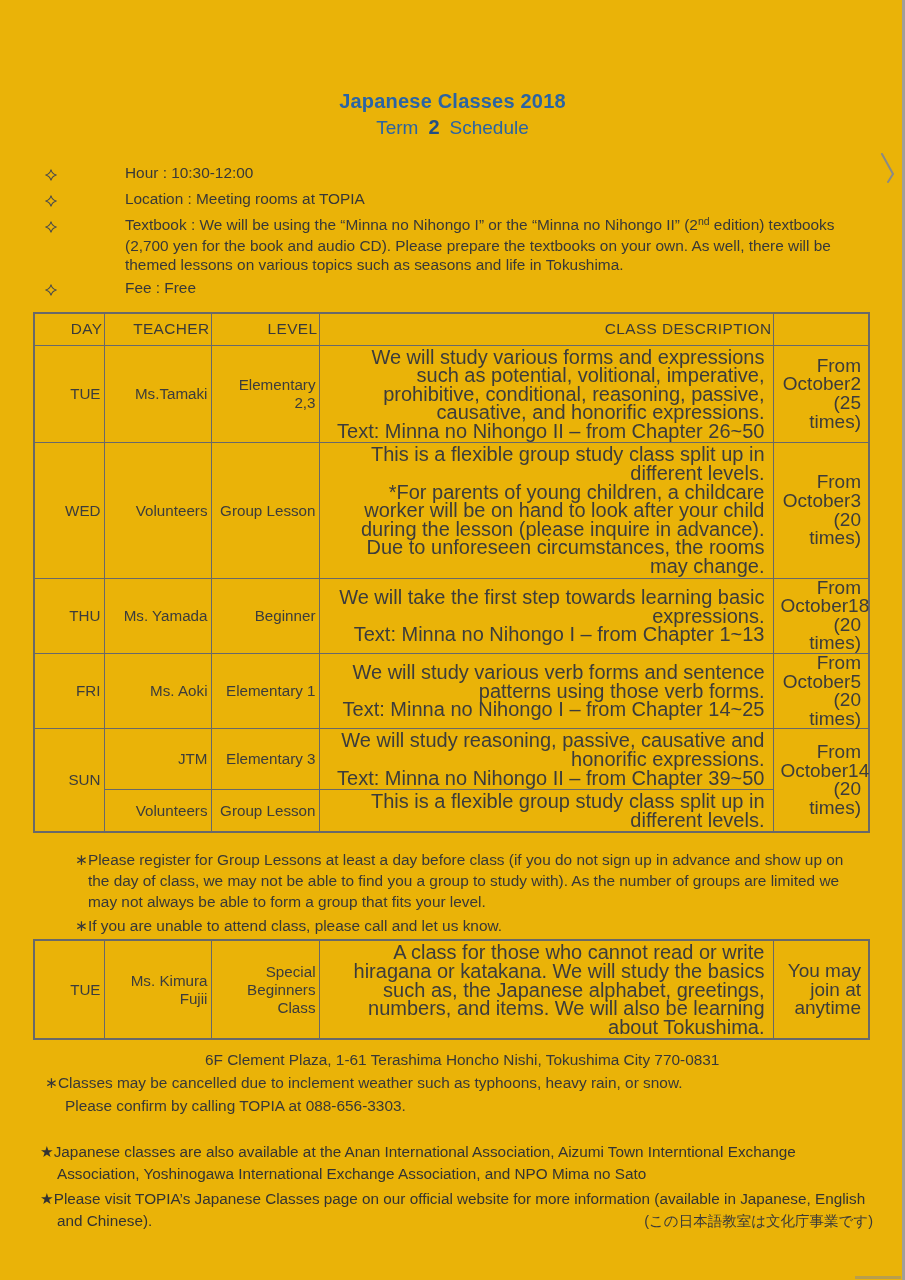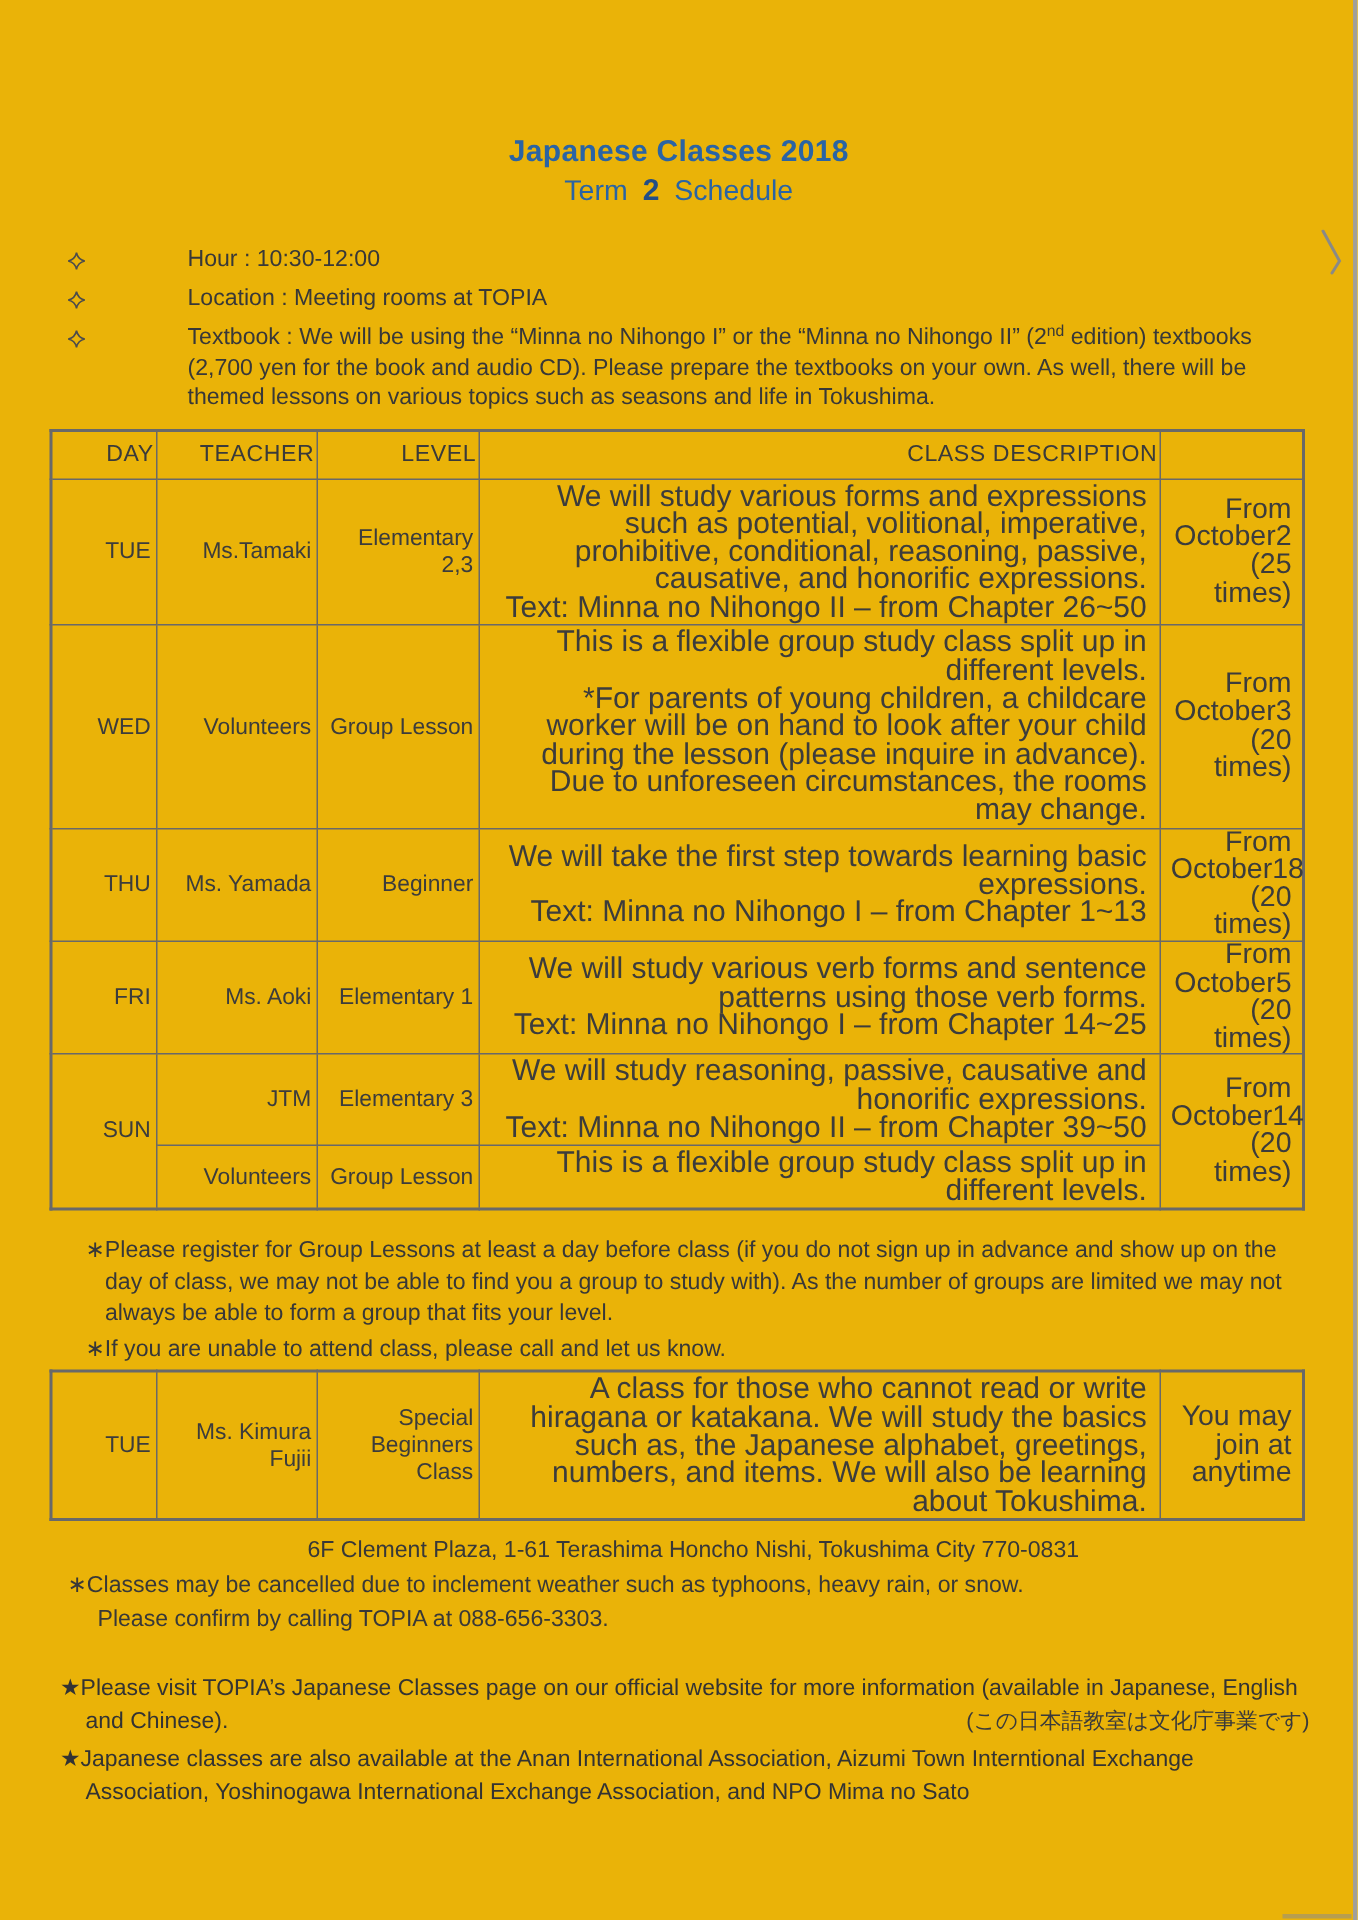--- a/index.html
+++ b/index.html
@@ -39,21 +39,21 @@
   .c-day,.c-teacher,.c-level{text-align:center;vertical-align:middle;font-size:15.2px;line-height:18px;padding:0 3px;}
   .c-desc{padding:2px 8px;font-size:20px;line-height:18.6px;text-align:justify;vertical-align:middle;}
   .c-desc p{margin:0;}
   .c-start{text-align:center;vertical-align:middle;font-size:19px;line-height:18.6px;padding:0 7px;}
   .r-tue{height:75px}.r-wed{height:117px}.r-thu{height:60px}.r-fri{height:63px}
   .r-sun-a{height:58px}.r-sun-b{height:42px}
   table.special{margin-top:0;}
   .r-special{height:80px}
 
   
-  .group-notes{margin:16px 36px 0 57px;font-size:15.4px;line-height:21px;color:#383838;}
+  .group-notes{margin:16px 36px 0 75px;font-size:15.4px;line-height:21px;color:#383838;}
   .note-item{padding-left:13px;text-indent:-13px;margin-bottom:3px;}
   .marker{display:inline;}
 
   
   .contact-notes{margin:8px 35px 0 45px;font-size:15.4px;line-height:23px;color:#383838;}
   .contact-indent{margin-left:160px;}
   .weather-indent{margin-left:20px;}
   .contact-line{padding-left:13px;text-indent:-13px;}
 
   
@@ -92,20 +92,26 @@
       <span class="info-bullet"><svg width="12" height="12" viewBox="0 0 12 12">
             <path d="M6 0.5 C6.7 3.8 8.2 5.3 11.5 6 C8.2 6.7 6.7 8.2 6 11.5 C5.3 8.2 3.8 6.7 0.5 6 C3.8 5.3 5.3 3.8 6 0.5 Z" fill="none" stroke="#4c4c4c" stroke-width="1.1"></path>
           </svg></span>
       <span class="info-text">Location : Meeting rooms at TOPIA</span>
     </div>
     <div class="info-item">
       <span class="info-bullet"><svg width="12" height="12" viewBox="0 0 12 12">
             <path d="M6 0.5 C6.7 3.8 8.2 5.3 11.5 6 C8.2 6.7 6.7 8.2 6 11.5 C5.3 8.2 3.8 6.7 0.5 6 C3.8 5.3 5.3 3.8 6 0.5 Z" fill="none" stroke="#4c4c4c" stroke-width="1.1"></path>
           </svg></span>
       <span class="info-text"><span>Textbook : We will be using the “Minna no Nihongo I” or the “Minna no Nihongo II” (2</span><span class="sup">nd</span><span> edition) textbooks (2,700 yen for the book and audio CD). Please prepare the textbooks on your own. As well, there will be themed lessons on various topics such as seasons and life in Tokushima.</span></span>
+    </div>
+    <div class="info-item">
+      <span class="info-bullet"><svg width="12" height="12" viewBox="0 0 12 12">
+            <path d="M6 0.5 C6.7 3.8 8.2 5.3 11.5 6 C8.2 6.7 6.7 8.2 6 11.5 C5.3 8.2 3.8 6.7 0.5 6 C3.8 5.3 5.3 3.8 6 0.5 Z" fill="none" stroke="#4c4c4c" stroke-width="1.1"></path>
+          </svg></span>
+      <span class="info-text">Fee : Free</span>
     </div>
   </div>
 
   <table class="sched">
     <colgroup>
         <col class="w-day">
         <col class="w-teacher">
         <col class="w-level">
         <col class="w-desc">
         <col class="w-start">
@@ -206,17 +212,17 @@
     </tbody>
   </table>
 
   <div class="contact-notes">
     <div class="contact-indent">6F Clement Plaza, 1-61 Terashima Honcho Nishi, Tokushima City 770-0831</div>
     <div class="contact-line"><span class="marker">∗</span><span>Classes may be cancelled due to inclement weather such as typhoons, heavy rain, or snow.</span></div>
     <div class="weather-indent">Please confirm by calling TOPIA at 088-656-3303.</div>
   </div>
 
   <div class="star-notes">
+    <div class="star-item"><span class="marker">★</span><span>Japanese classes are also available at the Anan International Association, Aizumi Town Interntional Exchange Association, Yoshinogawa International Exchange Association, and NPO Mima no Sato</span></div>
     <div class="star-item"><span class="marker">★</span><span>Please visit TOPIA’s Japanese Classes page on our official website for more information (available in Japanese, English and Chinese).</span><span class="jp-note">(この日本語教室は文化庁事業です)</span></div>
-    <div class="star-item"><span class="marker">★</span><span>Japanese classes are also available at the Anan International Association, Aizumi Town Interntional Exchange Association, Yoshinogawa International Exchange Association, and NPO Mima no Sato</span></div>
   </div>
 
 </div>
 
 </body></html>

